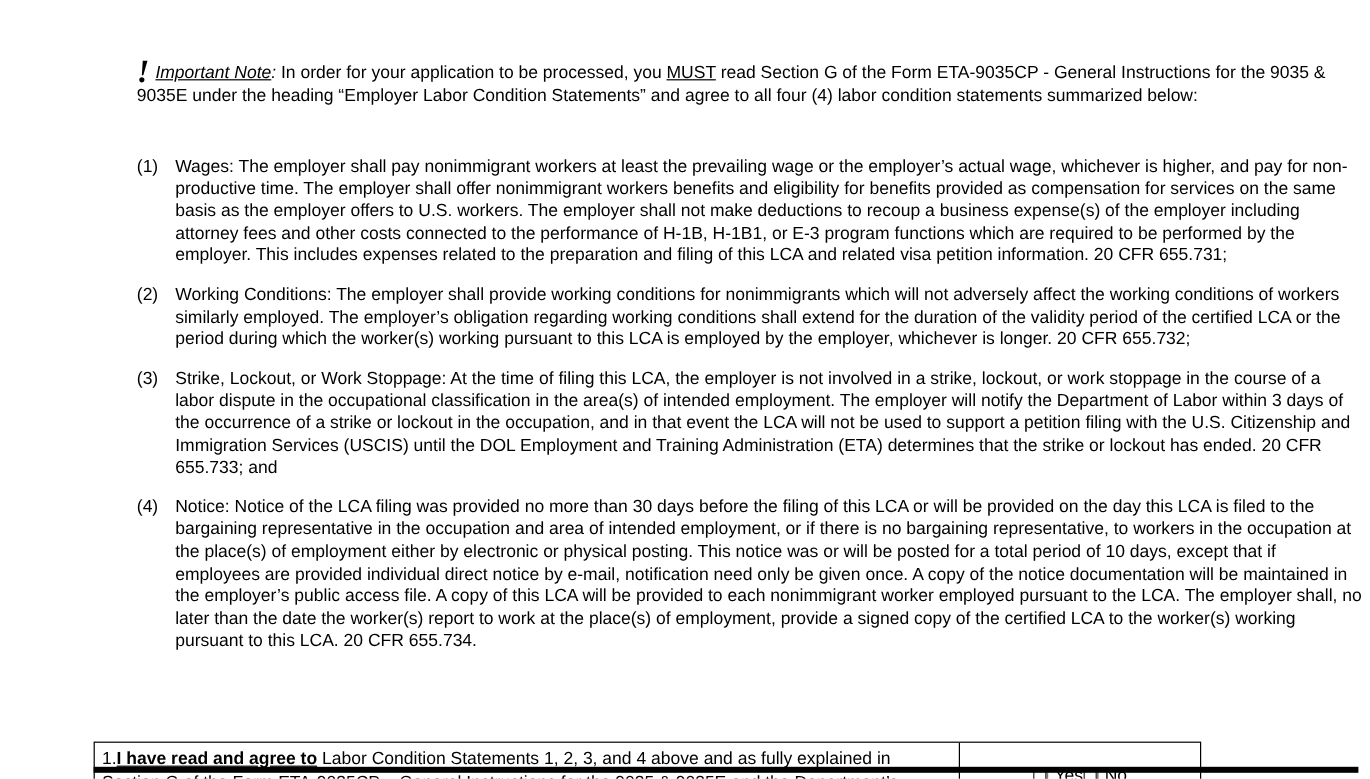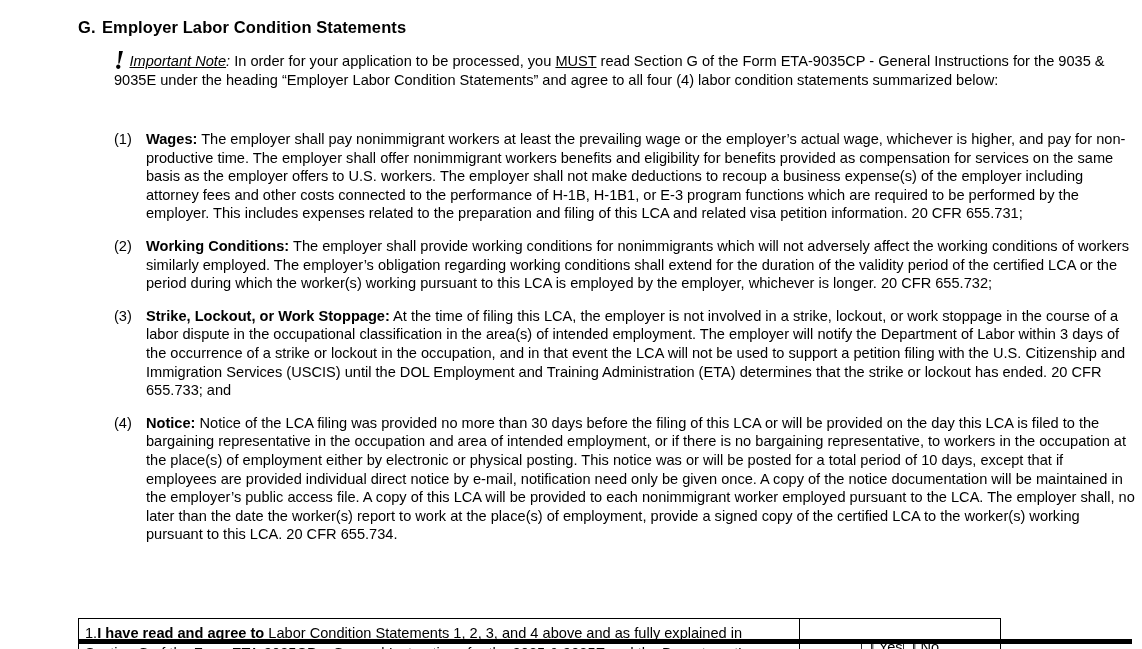--- a/index.html
+++ b/index.html
@@ -88,21 +88,21 @@
   }
   .stmt:last-child { margin-bottom: 0; }
   .stmt .num {
     position: absolute;
     left: 0;
     top: 0;
     width: 30px;
     text-align: left;
   }
   .stmt .lead {
-    font-weight: bold;
+    font-weight: normal;
   }
 
   
   .agree-box {
     position: absolute;
     left: 78px;
     top: 571px;
     width: 923px;
     height: 58px;
     border: 1.6px solid #000;
@@ -163,23 +163,20 @@
     width: 1054px;
     height: 5px;
     background: #000000;
   }
 </style>
 </head>
 <body>
 
 <div class="page">
 
-  <div class="section-heading">
-    <span class="sec-letter">G.</span><span>Employer Labor Condition Statements</span>
-  </div>
 
   <div class="note-block">
     <span class="bang">!</span><span class="note-label">Important Note</span><span class="note-colon">:</span><span> In order for your application to be processed, you </span><span class="u">MUST</span><span> read Section G of the  Form ETA-9035CP - General Instructions for the 9035 &amp; 9035E under the heading “Employer Labor Condition Statements” and agree to all four (4) labor condition statements summarized below:</span>
   </div>
 
   <div class="stmt-list">
 
     <div class="stmt">
       <span class="num">(1)</span><span class="lead">Wages:</span><span> The employer shall pay nonimmigrant workers at least the prevailing wage or the employer’s actual wage, whichever is higher, and pay for non-productive time.  The employer shall offer nonimmigrant workers benefits and eligibility for benefits provided as compensation for services on the same basis as the employer offers to U.S. workers.  The employer shall not make deductions to recoup a business expense(s) of the employer including attorney fees and other costs connected to the performance of H-1B, H-1B1, or E-3 program functions which are required to be performed by the employer.  This includes expenses related to the preparation and filing of this LCA and related visa petition information.  20 CFR 655.731;</span>
     </div>

